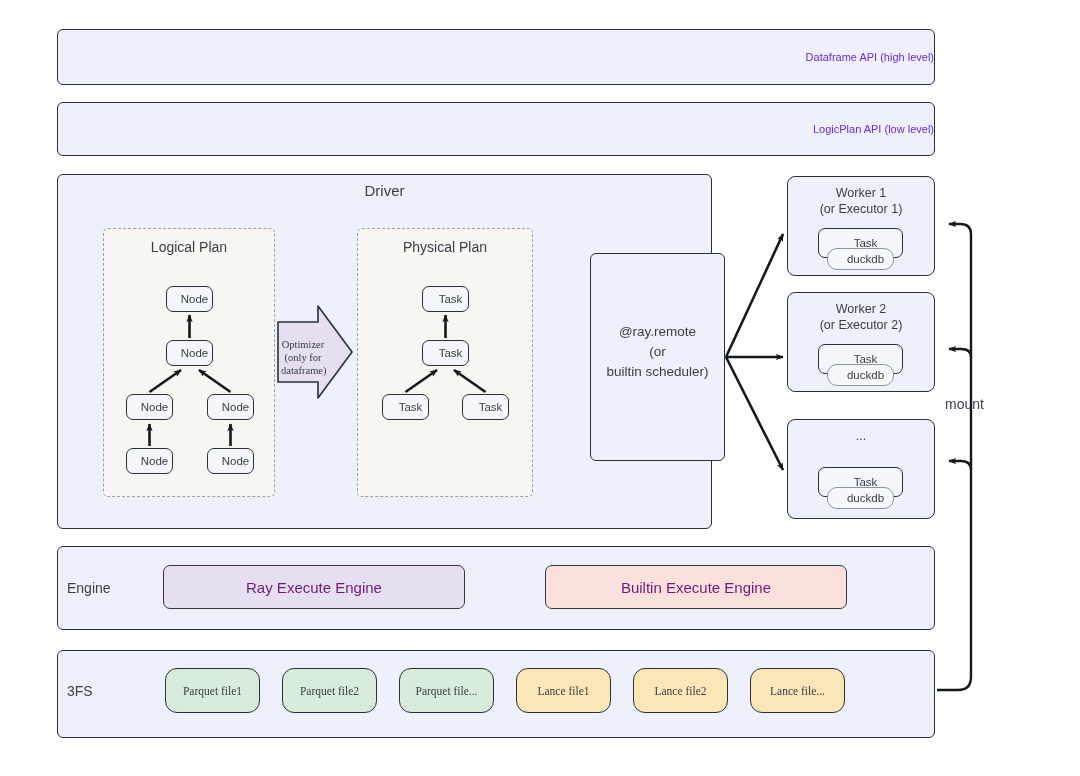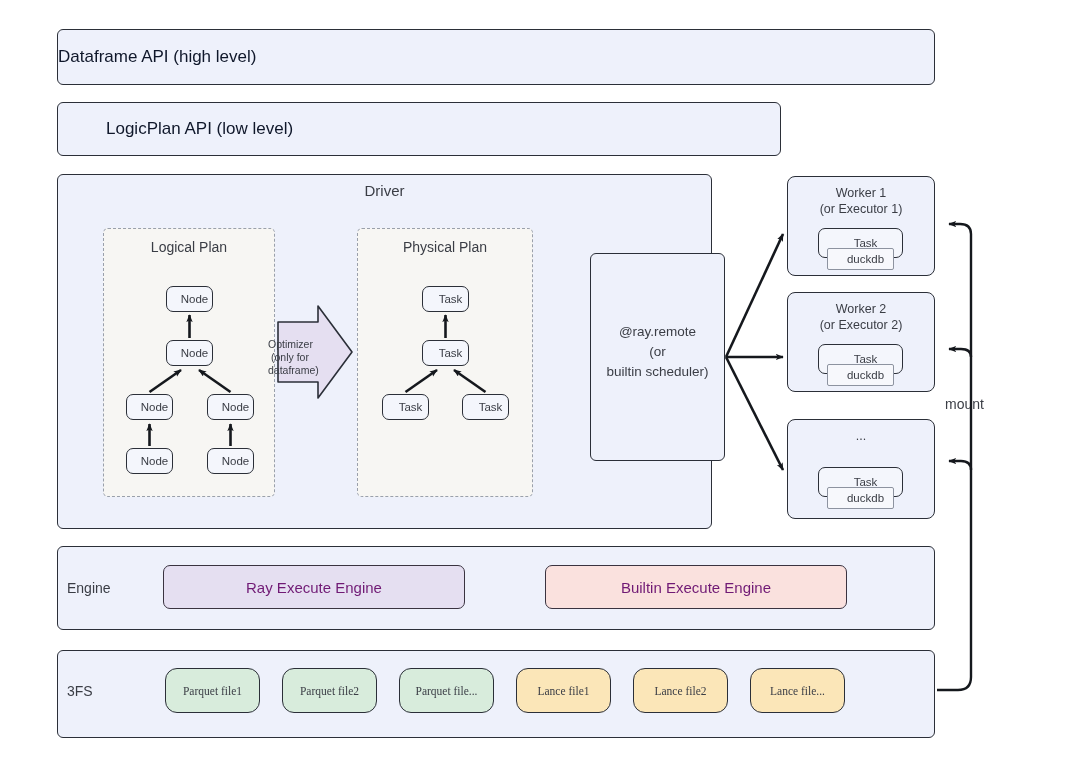--- a/index.html
+++ b/index.html
@@ -14,22 +14,22 @@
 
   
   .panel{
     position:absolute;
     background:#eef1fb;
     border:1.6px solid #2b2f38;
     border-radius:6px;
     box-sizing:border-box;
   }
   .bar{
-    display:flex;align-items:center;justify-content:flex-start;
-    font-size:17px;color:#0f172a;
+    display:flex;align-items:center;justify-content:flex-end;
+    font-size:11px;color:#6d28d9;
   }
 
   .panel-label{
     position:absolute;
     font-size:14px;color:#3a3d45;
     white-space:nowrap;
   }
 
   
   #driver-title{
@@ -54,21 +54,21 @@
     background:#f4f6fc;
     border:1.7px solid #2b2f38;
     border-radius:7px;
     box-sizing:border-box;
     display:flex;align-items:center;justify-content:center;
     font-size:11.5px;color:#3a3d45;padding-left:10px;
   }
   .chip.soft{
     border:1.3px solid #8d93a0;
     background:#f7f8fc;
-    border-radius:2px;
+    border-radius:10px;
     text-align:center;
   }
 
   
   .worker{
     position:absolute;
     background:#eef1fb;
     border:1.6px solid #2b2f38;
     border-radius:8px;
     box-sizing:border-box;
@@ -113,21 +113,21 @@
 </style>
 </head>
 <body>
 
 <div id="stage">
 
   <div class="panel bar" style="left:57px;top:29px;width:878px;height:56px;">
     <span>Dataframe API (high level)</span>
   </div>
 
-  <div class="panel bar" style="left:57px;top:102px;width:724px;height:54px;padding-left:48px;">
+  <div class="panel bar" style="left:57px;top:102px;width:878px;height:54px;padding-left:48px;">
     <span>LogicPlan API (low level)</span>
   </div>
 
   <div class="panel" style="left:57px;top:174px;width:655px;height:355px;"></div>
   <div id="driver-title">Driver</div>
 
   <div class="dashed-box" style="left:103px;top:228px;width:172px;height:269px;">
     <div class="dashed-title">Logical Plan</div>
   </div>
 
@@ -146,21 +146,21 @@
   <div class="chip" style="left:126px;top:448px;width:47px;height:26px;">
     <span>Node</span>
   </div>
   <div class="chip" style="left:207px;top:448px;width:47px;height:26px;">
     <span>Node</span>
   </div>
 
   <svg class="overlay">
     <polygon points="278,322 318,322 318,306 352,352 318,398 318,382 278,382" fill="#e5dff1" stroke="#2b2f38" stroke-width="1.6" stroke-linejoin="round"></polygon>
   </svg>
-  <div class="opt-text" style="left:268px;top:338px;width:44px;">
+  <div class="opt-text" style="left:281px;top:338px;width:44px;font-family:Liberation Serif, serif;">
     <div>Optimizer</div>
     <div>(only for</div>
     <div>dataframe)</div>
   </div>
 
   <div class="dashed-box" style="left:357px;top:228px;width:176px;height:269px;">
     <div class="dashed-title">Physical Plan</div>
   </div>
 
   <div class="chip" style="left:422px;top:286px;width:47px;height:26px;">

